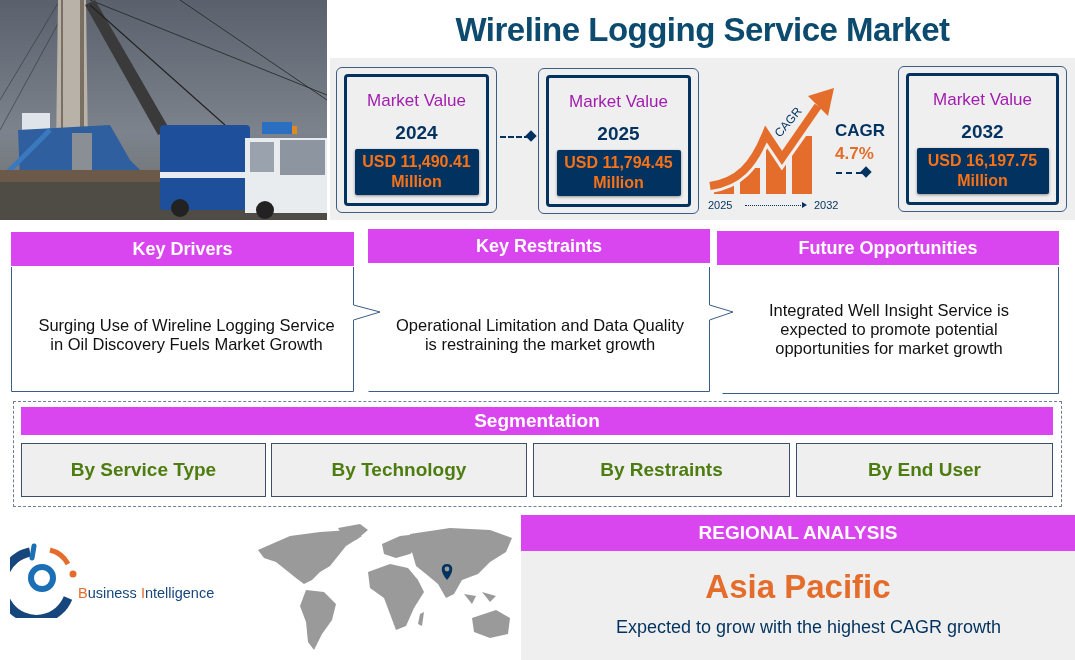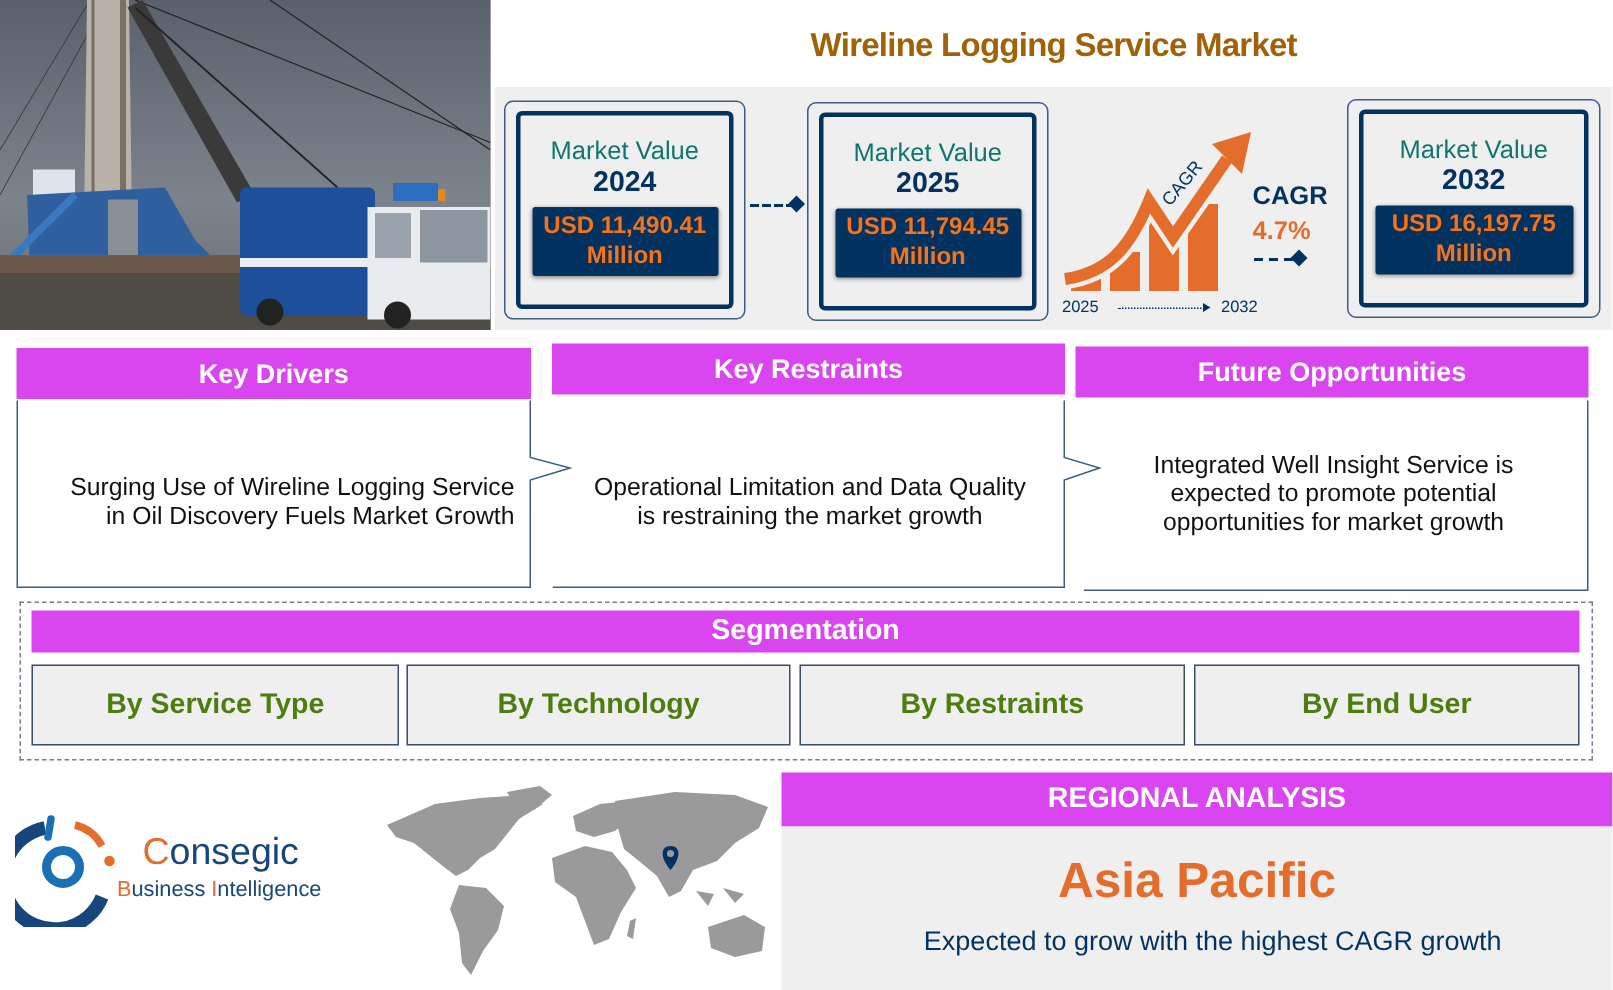--- a/index.html
+++ b/index.html
@@ -6,28 +6,28 @@
   html, body { width: 1075px; height: 660px; overflow: hidden; background: #ffffff; }
   body { font-family: "Liberation Sans", "DejaVu Sans", sans-serif; position: relative; color: #111; }
 
   .navy { background: #d946ef; }
   .abs { position: absolute; }
 
   
   #photo { left: 0; top: 0; width: 327px; height: 220px; overflow: hidden; background: linear-gradient(180deg,#5d6470 0%,#757b86 45%,#6b6f72 70%,#4a4a42 100%); }
 
   
-  #title { left: 330px; top: 0; width: 745px; height: 59px; display: flex; align-items: center; justify-content: center; color: #a16207; font-weight: 700; font-size: 22px; letter-spacing: -0.5px; }
+  #title { left: 330px; top: 0; width: 745px; height: 59px; display: flex; align-items: center; justify-content: center; color: #0c4a6e; font-weight: 700; font-size: 33px; letter-spacing: -0.5px; }
 
   
   #band { left: 330px; top: 58px; width: 745px; height: 162px; background: #efefef; }
   .mv-outer { position: absolute; border: 1px solid #3b5d86; border-radius: 6px; background: #efefef; }
   .mv-inner { position: absolute; left: 7px; top: 6px; right: 7px; bottom: 6px; border: 3px solid #02325f; border-radius: 4px; display: flex; flex-direction: column; align-items: center; }
-  .mv-label { color: #0f766e; font-size: 17px; margin-top: 14px; }
-  .mv-year { color: #02325f; font-size: 19px; font-weight: 700; margin-top: 0; }
+  .mv-label { color: #a21caf; font-size: 17px; margin-top: 14px; }
+  .mv-year { color: #02325f; font-size: 19px; font-weight: 700; margin-top: 11px; }
   .mv-value { margin-top: 5px; width: 124px; height: 46px; background: #02325f; color: #f97316; font-weight: 700; font-size: 16px; text-align: center; line-height: 20px; padding-top: 3px; border-radius: 2px; box-shadow: 0 1px 3px rgba(0,0,0,0.4); }
 
   .connector { position: absolute; height: 0; border-top: 2px dashed #02325f; }
   .diamond { position: absolute; width: 8px; height: 8px; background: #02325f; transform: rotate(45deg); }
 
   .cagr-title { color: #02325f; font-weight: 700; font-size: 17px; }
   .cagr-value { color: #e46d2c; font-weight: 700; font-size: 17px; }
   .axis-year { color: #02325f; font-size: 11px; }
 
   
@@ -154,21 +154,21 @@
   </div>
 </div>
 
 <svg class="abs" style="left:0; top:225px;" width="1075" height="175">
   <path d="M11.5,42 V166.5 H353.5 V95 L380,87 L353.5,80 V42" fill="none" stroke="#3b5d86" stroke-width="1"></path>
   <path d="M368.5,166.5 H709.5 V95 L733,87 L709.5,80 V42" fill="none" stroke="#3b5d86" stroke-width="1"></path>
   <path d="M722.5,168.5 H1058.5 V42" fill="none" stroke="#3b5d86" stroke-width="1"></path>
 </svg>
 
 <div class="khead navy" style="left:11px; top:232px; width:343px;">Key Drivers</div>
-<div class="kbody" style="left:30px; top:300px; width:313px; height:70px;text-align:right;">Surging Use of Wireline Logging Service in Oil Discovery Fuels Market Growth</div>
+<div class="kbody" style="left:30px; top:300px; width:313px; height:70px;">Surging Use of Wireline Logging Service in Oil Discovery Fuels Market Growth</div>
 
 <div class="khead navy" style="left:368px; top:229px; width:342px;">Key Restraints</div>
 <div class="kbody" style="left:395px; top:300px; width:290px; height:70px;">Operational Limitation and Data Quality is restraining the market growth</div>
 
 <div class="khead navy" style="left:717px; top:231px; width:342px;text-align:center;">Future Opportunities</div>
 <div class="kbody" style="left:755px; top:288px; width:268px; height:82px;">Integrated Well Insight Service is expected to promote potential opportunities for market growth</div>
 
 <div id="seg-frame" class="abs"></div>
 <div id="seg-head" class="abs navy">Segmentation</div>
 <div class="seg-item" style="left:21px; width:245px;">By Service Type</div>
@@ -177,21 +177,20 @@
 <div class="seg-item" style="left:796px; width:257px;">By End User</div>
 
 <div id="logo" class="abs">
   <svg class="abs" style="left:0; top:0;" width="70" height="78" viewBox="0 0 70 78">
     <path d="M20,12 A34,34 0 1 0 58,58" fill="none" stroke="#17467d" stroke-width="9"></path>
     <line x1="24" y1="6" x2="22" y2="18" stroke="#1a6fb5" stroke-width="5" stroke-linecap="round"></line>
     <circle cx="32" cy="38" r="11" fill="none" stroke="#1a6fb5" stroke-width="6"></circle>
     <path d="M40,10 A28,28 0 0 1 58,24" fill="none" stroke="#e46d2c" stroke-width="5"></path>
     <circle cx="63" cy="34" r="3.5" fill="#e46d2c"></circle>
   </svg>
-  <div class="abs" style="left:85px; top:14px; font-size:25px; color:#17467d; font-weight:400;"><span style="color:#e46d2c;">C</span><span>onsegic</span></div>
   <div class="abs" style="left:68px; top:45px; font-size:14.5px; color:#17467d; white-space:nowrap;"><span style="color:#e46d2c;">B</span><span>usiness </span><span style="color:#e46d2c;">I</span><span>ntelligence</span></div>
 </div>
 
 <div id="map" class="abs">
   <svg width="270" height="130" viewBox="0 0 270 130">
     <g fill="#9a9a9a">
 
       <path d="M8,28 L40,14 L70,10 L100,8 L112,14 L96,24 L88,34 L80,44 L70,50 L62,58 L54,62 L46,56 L36,48 L26,40 L14,36 Z"></path>
 
       <path d="M88,6 L110,2 L118,8 L106,18 L94,16 Z"></path>

